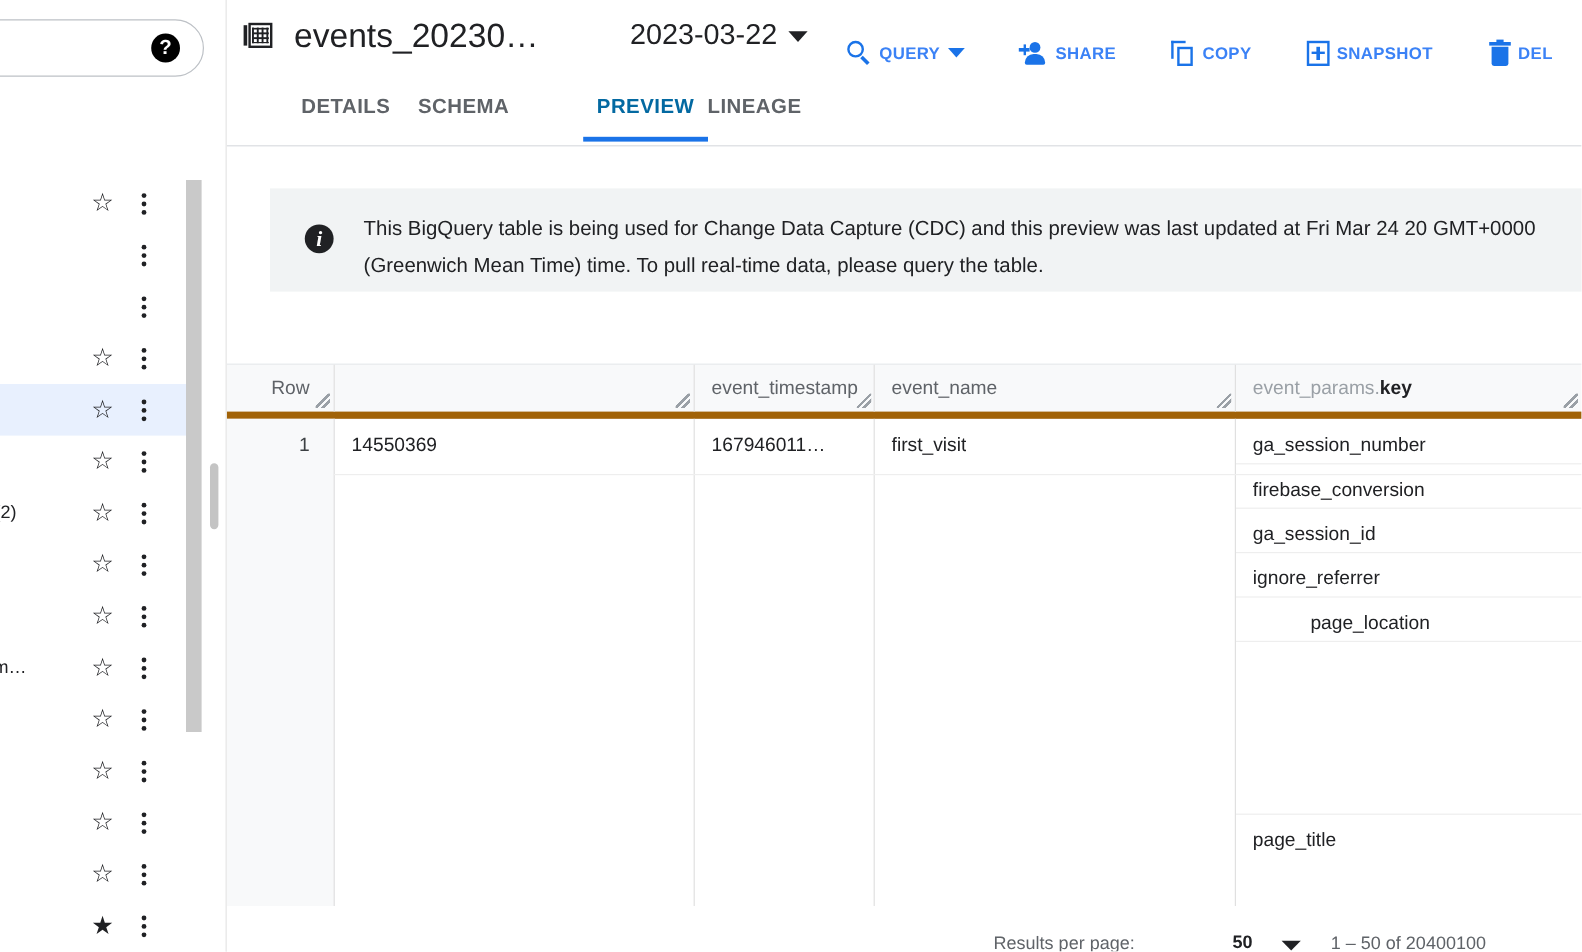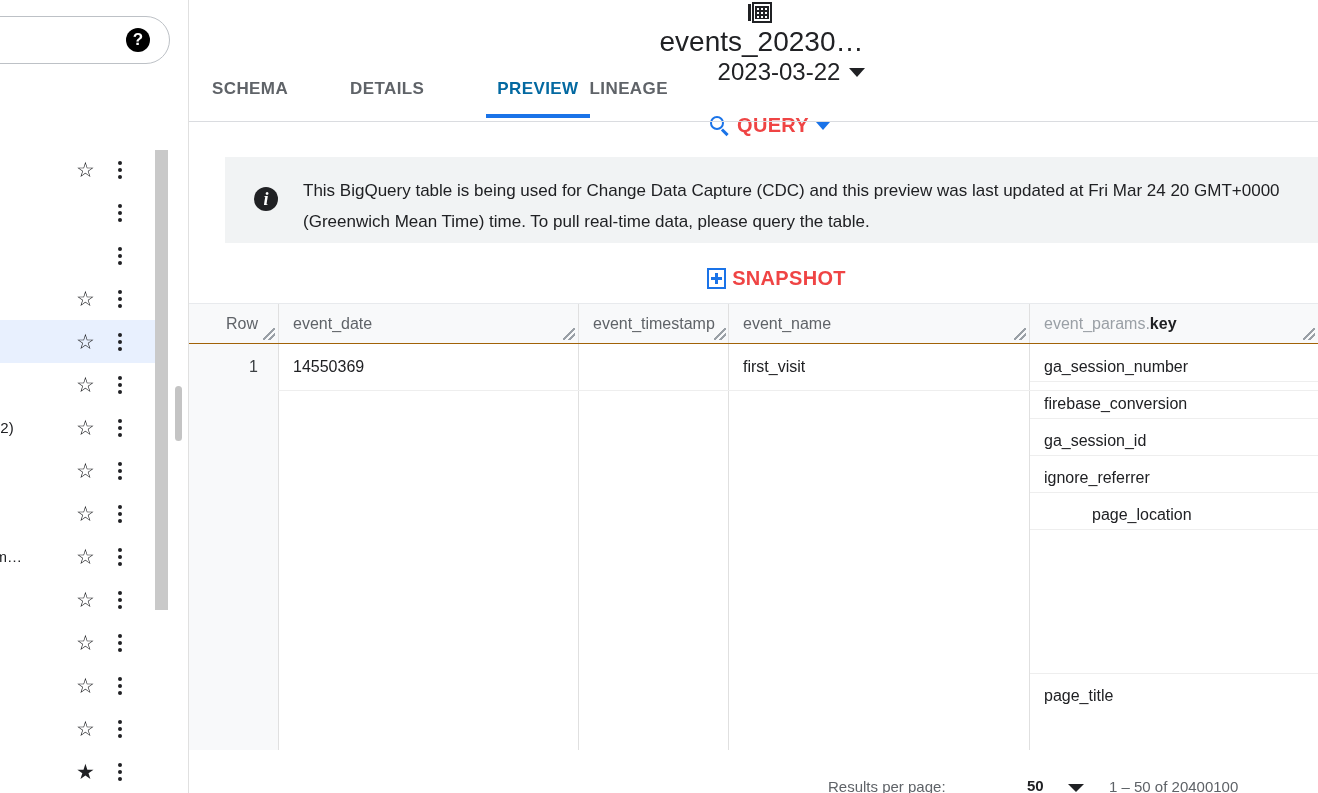--- a/index.html
+++ b/index.html
@@ -124,21 +124,20 @@
     overflow: hidden;
   }
 
   
   .toolbar {
     position: relative;
     height: 60px;
     display: flex;
     align-items: center;
     background: #fff;
-    flex-direction: column;
   }
   .table-icon {
     margin-left: 14px;
     width: 26px; height: 26px;
     position: relative;
     flex: none;
   }
   .table-icon .outer {
     position: absolute;
     left: 4px; top: 2px;
@@ -186,22 +185,22 @@
   .caret-blue {
     width: 0; height: 0;
     border-left: 7px solid transparent;
     border-right: 7px solid transparent;
     border-top: 8px solid #1a73e8;
   }
   .tb-btn {
     display: flex;
     align-items: center;
     gap: 6px;
-    color: #ef4444;
-    font-size: 20px;
+    color: #3b82f6;
+    font-size: 14px;
     font-weight: bold;
     letter-spacing: .3px;
     white-space: nowrap;
     cursor: pointer;
     margin-top: 28px;
   }
   .tb-btn.query { margin-left: 33px; gap: 7px; }
   .tb-btn.share { margin-left: 45px; }
   .tb-btn.copy { margin-left: 46px; }
   .tb-btn.snapshot { margin-left: 46px; }
@@ -358,21 +357,21 @@
   
   .table-wrap {
     position: absolute;
     left: 0; top: 303px;
     width: 1129px; height: 445px;
   }
   .thead {
     position: relative;
     height: 39px;
     background: #f8f9fa;
-    border-bottom: 1px solid #a16207;
+    border-bottom: 6px solid #a16207;
     border-top: 1px solid #e8eaed;
   }
   .th {
     position: absolute;
     top: 0; height: 39px;
     display: flex;
     align-items: center;
     font-size: 16px;
     color: #5f6368;
     overflow: hidden;
@@ -673,22 +672,22 @@
       <span class="ic ic-trash">
         <span class="tab"></span>
           <span class="lid"></span>
           <span class="can"></span>
       </span>
       <span>DEL</span>
     </div>
   </div>
 
   <div class="tabs">
+    <div class="tab details">DETAILS</div>
     <div class="tab schema">SCHEMA</div>
-    <div class="tab details">DETAILS</div>
     <div class="tab preview active">PREVIEW</div>
     <div class="tab lineage">LINEAGE</div>
   </div>
 
   <div class="banner">
     <div class="banner-icon">i</div>
     <div class="banner-text">
       <span>This BigQuery table is being used for Change Data Capture (CDC) and this preview was last updated at Fri Mar 24 20</span>
       <span>GMT+0000 (Greenwich Mean Time) time. To pull real-time data, please query the table.</span>
     </div>
@@ -696,23 +695,20 @@
 
   <div class="table-wrap">
 
     <div class="thead">
       <div class="th th-row">
         <span class="label">Row</span>
       </div>
       <div class="grip" style="left:74px"></div>
       <div class="col-div" style="left:89px"></div>
 
-      <div class="th" style="left:90px;width:299px">
-        <span class="label">event_date</span>
-      </div>
       <div class="grip" style="left:374px"></div>
       <div class="col-div" style="left:389px"></div>
 
       <div class="th" style="left:390px;width:150px">
         <span class="label">event_timestamp</span>
       </div>
       <div class="grip" style="left:525px"></div>
       <div class="col-div" style="left:539px"></div>
 
       <div class="th" style="left:540px;width:300px">
@@ -731,20 +727,21 @@
 
     <div class="tbody">
       <div class="gutter"></div>
       <div class="rownum">1</div>
 
       <div class="vline" style="left:389px"></div>
       <div class="vline" style="left:539px"></div>
       <div class="vline" style="left:840px"></div>
 
       <div class="cell" style="left:104px;top:0;line-height:46px">14550369</div>
+      <div class="cell" style="left:404px;top:0;line-height:46px">167946011…</div>
       <div class="cell" style="left:554px;top:0;line-height:46px">first_visit</div>
 
       <div id="param-cells">
           <div class="paramcell" style="top: 0px; line-height: 46px;">ga_session_number</div>
           <div class="rowline" style="left: 841px; width: 288px; top: 37px;"></div>
           <div class="paramcell" style="top: 37px; line-height: 46px;">firebase_conversion</div>
           <div class="rowline" style="left: 841px; width: 288px; top: 74px;"></div>
           <div class="paramcell" style="top: 74px; line-height: 46px;">ga_session_id</div>
           <div class="rowline" style="left: 841px; width: 288px; top: 111px;"></div>
           <div class="paramcell" style="top: 111px; line-height: 46px;">ignore_referrer</div>

